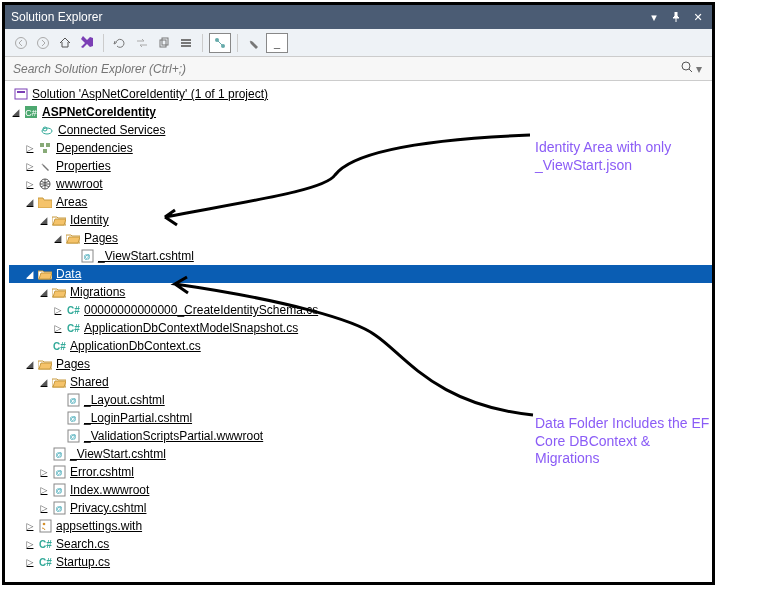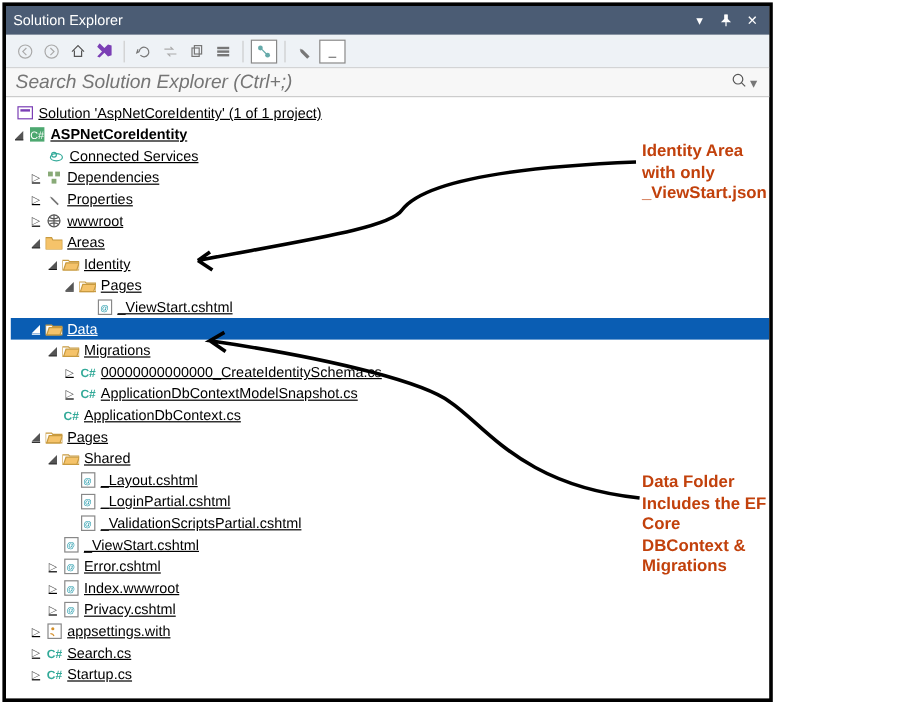--- a/index.html
+++ b/index.html
@@ -8,21 +8,21 @@
     width: 768px; height: 589px;
     font-family: "Segoe UI", Tahoma, sans-serif;
     font-size: 12px;
     background: #fff;
     color: #000;
     position: relative;
     overflow: hidden;
   }
   .outer {
     border: 3px solid #000;
-    width: 642px; height: 583px;
+    width: 713px; height: 583px;
     margin: 2px;
     position: relative;
   }
   
   .title-bar {
     height: 24px;
     background: #4b5c74;
     color: #fff;
     display: flex;
     align-items: center;
@@ -66,21 +66,21 @@
   .search-row {
     height: 24px;
     border-bottom:1px solid #ccc;
     display:flex;
     align-items:center;
     padding:0 6px;
     background:#f7f7f7;
   }
   .search-row input {
     flex:1; border:none; background:transparent;
-    font-style:italic; color:#888; font-size:16px;
+    font-style:italic; color:#888; font-size:12px;
     outline:none;
   }
   .search-mag { width:16px; color:#555; }
   
   .tree {
     padding: 4px 0 4px 4px;
     overflow:auto;
     height: calc(100% - 24px - 28px - 24px);
     position: relative;
   }
@@ -110,24 +110,25 @@
   .folder-svg { width:14px; height:11px; }
   
   .annot-layer {
     position:absolute;
     left:0; top:0;
     width:100%; height:100%;
     pointer-events:none;
   }
   .annot-text {
     position:absolute;
-    font-weight:700;
+    font-weight:400;
     font-size:14px;
     line-height:1.25;
-    color:#c2410c;
+    color:#8b5cf6;
+    margin-top:22px;
   }
 </style>
 </head>
 <body>
 
 <div class="outer">
 
   <div class="title-bar">
     <span class="ttl">Solution Explorer</span>
     <div class="win-btns">
@@ -422,21 +423,21 @@
         <span>_LoginPartial.cshtml</span>
       </div>
     <div class="row">
         <span class="ind" style="width:56px"></span>
         <span class="ico">
           <svg width="13" height="14">
             <rect x="1" y="1" width="11" height="12" fill="#fff" stroke="#888"></rect>
             <text x="6" y="10" text-anchor="middle" font-size="7" fill="#29a">@</text>
           </svg>
         </span>
-        <span>_ValidationScriptsPartial.cshtml</span>
+        <span>_ValidationScriptsPartial.wwwroot</span>
       </div>
     <div class="row">
         <span class="ind" style="width:42px"></span>
         <span class="ico">
           <svg width="13" height="14">
             <rect x="1" y="1" width="11" height="12" fill="#fff" stroke="#888"></rect>
             <text x="6" y="10" text-anchor="middle" font-size="7" fill="#29a">@</text>
           </svg>
         </span>
         <span>_ViewStart.cshtml</span>

